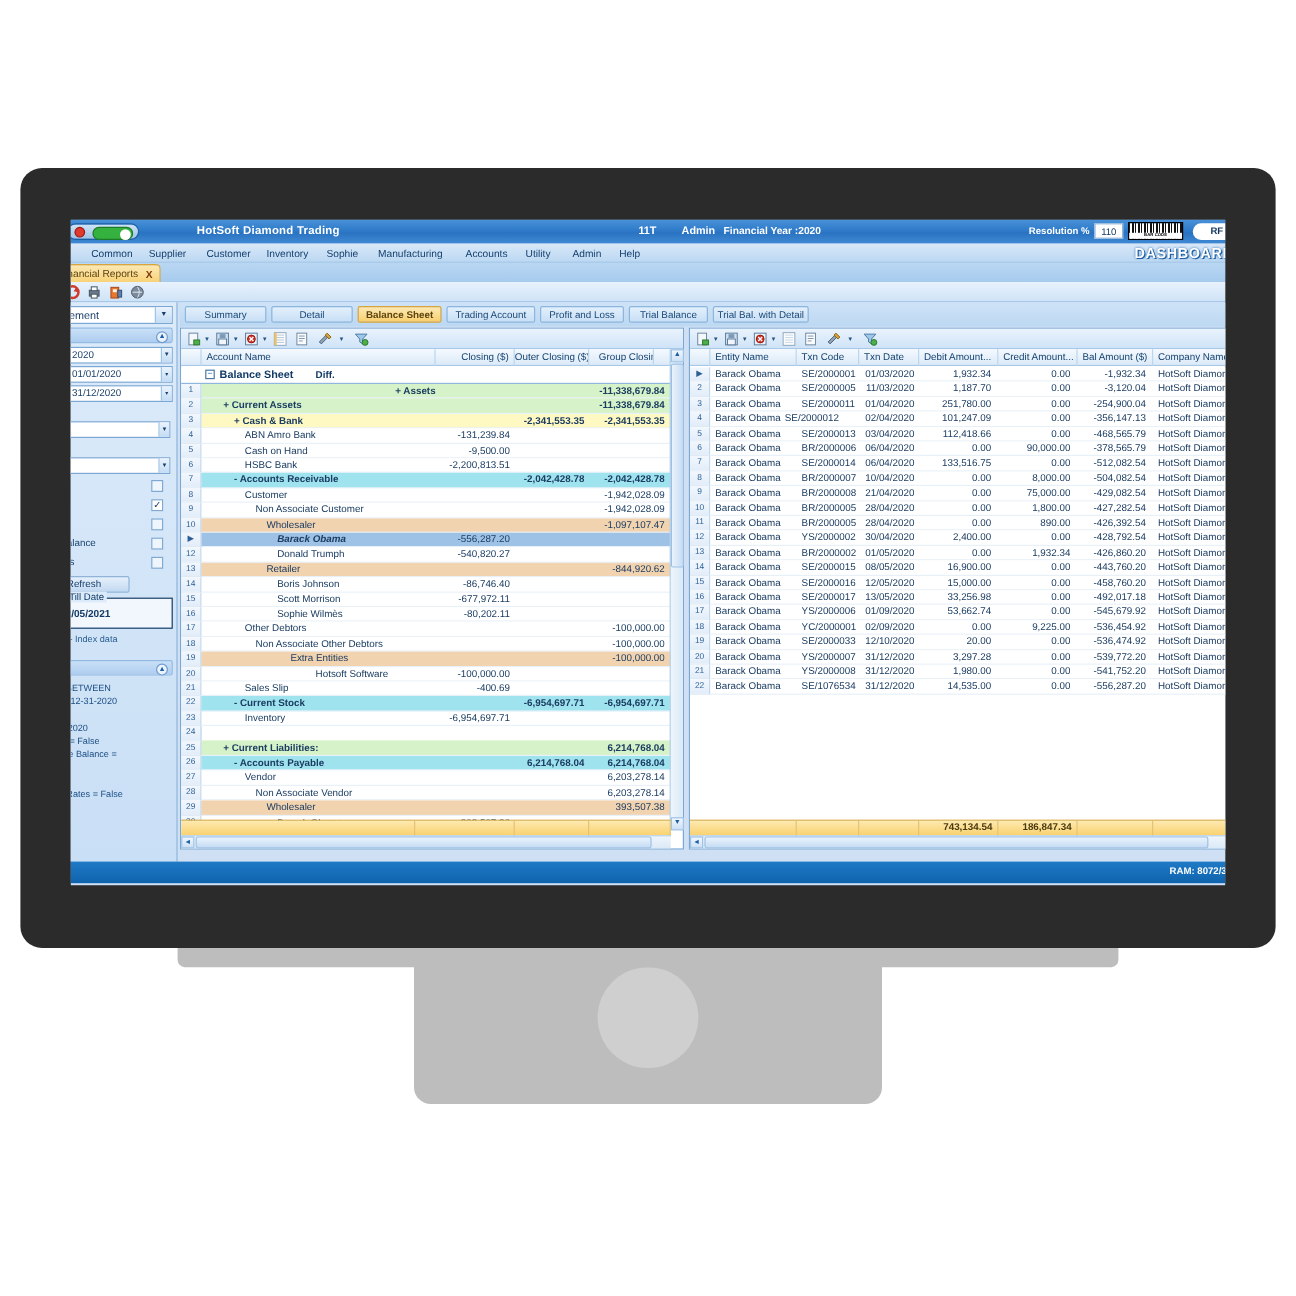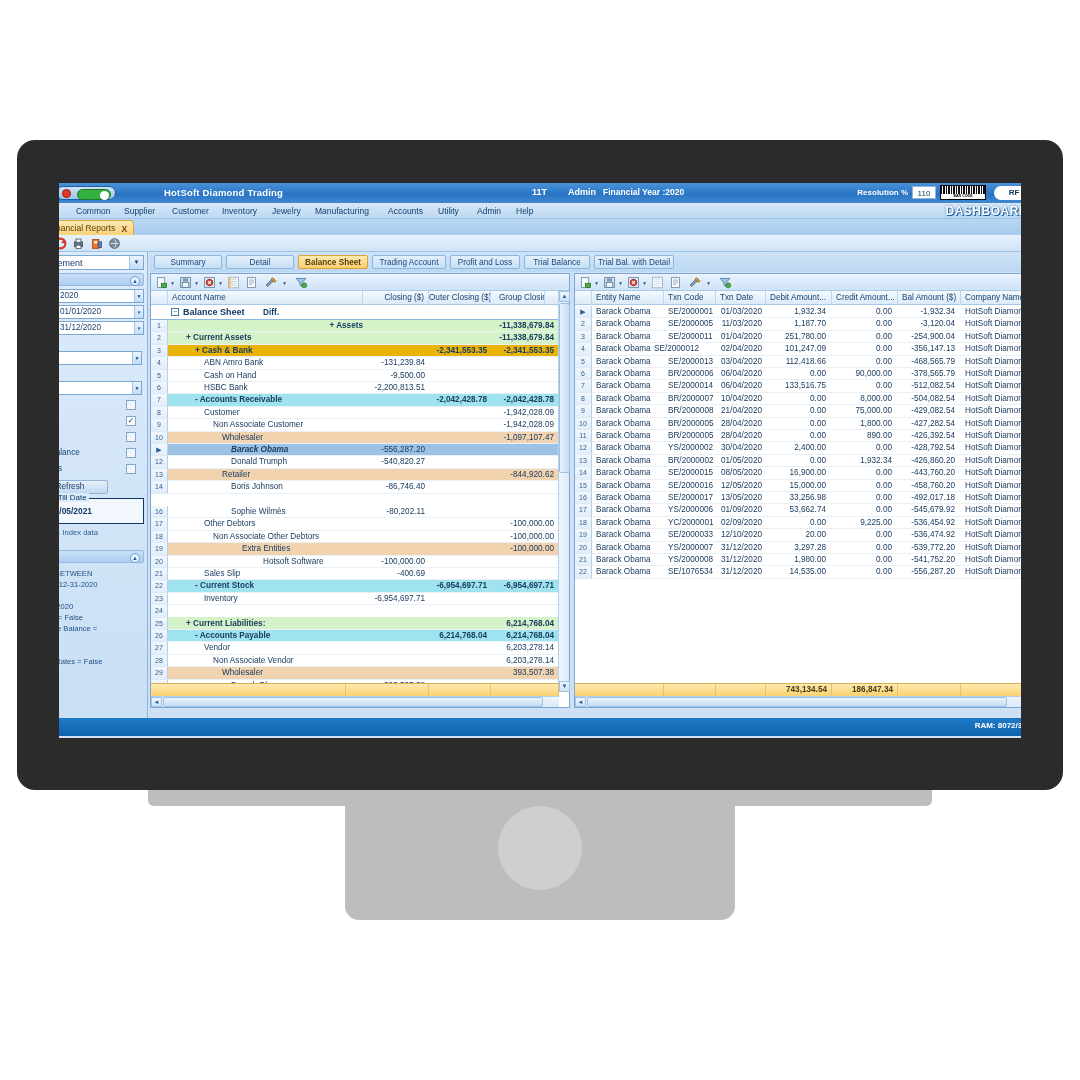--- a/index.html
+++ b/index.html
@@ -330,21 +330,21 @@
             <div class="tb-barcode-label">BAR CODE</div>
           </div>
           <div class="tb-rf">RF</div>
         </div>
 
         <div class="menubar">
           <div class="mi" style="left:80px">Common</div>
           <div class="mi" style="left:128px">Supplier</div>
           <div class="mi" style="left:176px">Customer</div>
           <div class="mi" style="left:226px">Inventory</div>
-          <div class="mi" style="left:276px">Jewelry</div>
+          <div class="mi" style="left:276px">Sophie</div>
           <div class="mi" style="left:319px">Manufacturing</div>
           <div class="mi" style="left:392px">Accounts</div>
           <div class="mi" style="left:442px">Utility</div>
           <div class="mi" style="left:481px">Admin</div>
           <div class="mi" style="left:520px">Help</div>
           <div class="dashboard-badge">DASHBOARD</div>
 
         </div>
 
         <div class="tabstrip">
@@ -557,21 +557,21 @@
                   <div class="rownum">2</div>
                   <div class="cellrow" style="left: 17px; width: 391px; background: rgb(214, 242, 200);">
                     <div class="c bold" style="left: 18px; width: 177px;">+  Current Assets</div>
                     <div class="c num bold" style="left: 195px; width: 62px;"></div>
                     <div class="c num bold" style="left: 261px; width: 58px;"></div>
                     <div class="c num bold" style="left: 323px; width: 63px;">-11,338,679.84</div>
                   </div>
                 </div>
                 <div class="grow" style="top: 24.8px;">
                   <div class="rownum">3</div>
-                  <div class="cellrow" style="left: 17px; width: 391px; background: #eab308;">
+                  <div class="cellrow" style="left: 17px; width: 391px; background: #fef9c3;">
                     <div class="c bold" style="left: 27px; width: 168px;">+  Cash &amp; Bank</div>
                     <div class="c num bold" style="left: 195px; width: 62px;"></div>
                     <div class="c num bold" style="left: 261px; width: 58px;">-2,341,553.35</div>
                     <div class="c num bold" style="left: 323px; width: 63px;">-2,341,553.35</div>
                   </div>
                 </div>
                 <div class="grow" style="top: 37.2px;">
                   <div class="rownum">4</div>
                   <div class="cellrow" style="left: 17px; width: 391px; background: rgb(255, 255, 255);">
                     <div class="c" style="left: 36px; width: 159px;">ABN Amro Bank</div>
@@ -659,20 +659,29 @@
                     <div class="c num" style="left: 195px; width: 62px;"></div>
                     <div class="c num" style="left: 261px; width: 58px;"></div>
                     <div class="c num" style="left: 323px; width: 63px;">-844,920.62</div>
                   </div>
                 </div>
                 <div class="grow" style="top: 161.2px;">
                   <div class="rownum">14</div>
                   <div class="cellrow" style="left: 17px; width: 391px; background: rgb(255, 255, 255);">
                     <div class="c" style="left: 63px; width: 132px;">Boris Johnson</div>
                     <div class="c num" style="left: 195px; width: 62px;">-86,746.40</div>
+                    <div class="c num" style="left: 261px; width: 58px;"></div>
+                    <div class="c num" style="left: 323px; width: 63px;"></div>
+                  </div>
+                </div>
+                <div class="grow" style="top: 173.6px;">
+                  <div class="rownum">15</div>
+                  <div class="cellrow" style="left: 17px; width: 391px; background: rgb(255, 255, 255);">
+                    <div class="c" style="left: 63px; width: 132px;">Scott Morrison</div>
+                    <div class="c num" style="left: 195px; width: 62px;">-677,972.11</div>
                     <div class="c num" style="left: 261px; width: 58px;"></div>
                     <div class="c num" style="left: 323px; width: 63px;"></div>
                   </div>
                 </div>
                 <div class="grow" style="top: 186px;">
                   <div class="rownum">16</div>
                   <div class="cellrow" style="left: 17px; width: 391px; background: rgb(255, 255, 255);">
                     <div class="c" style="left: 63px; width: 132px;">Sophie Wilmès</div>
                     <div class="c num" style="left: 195px; width: 62px;">-80,202.11</div>
                     <div class="c num" style="left: 261px; width: 58px;"></div>

